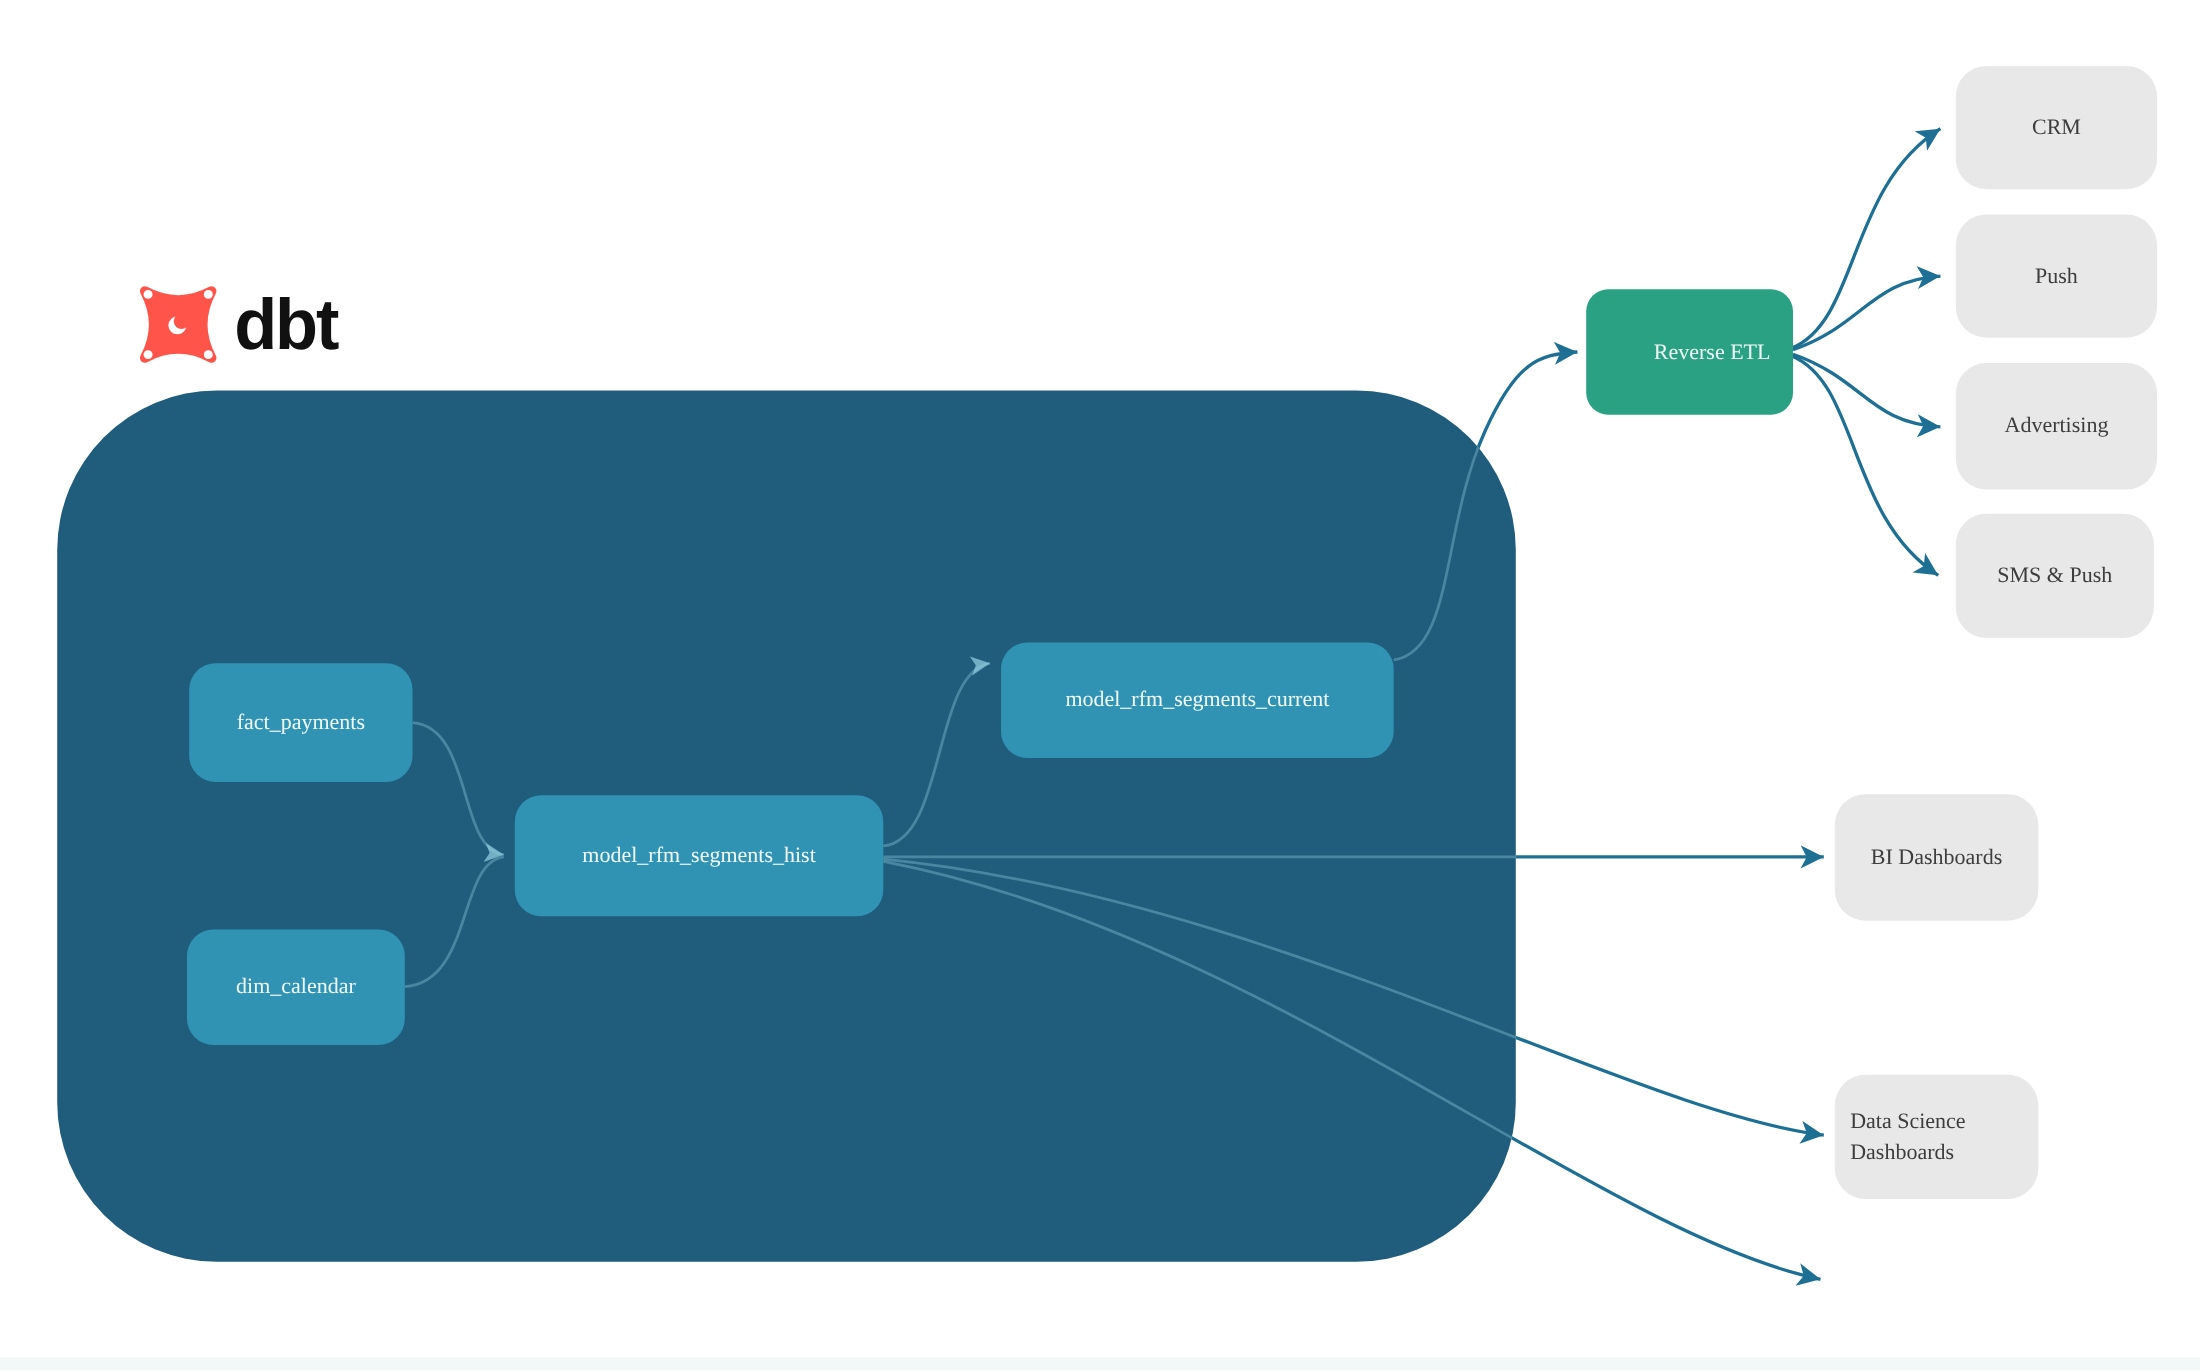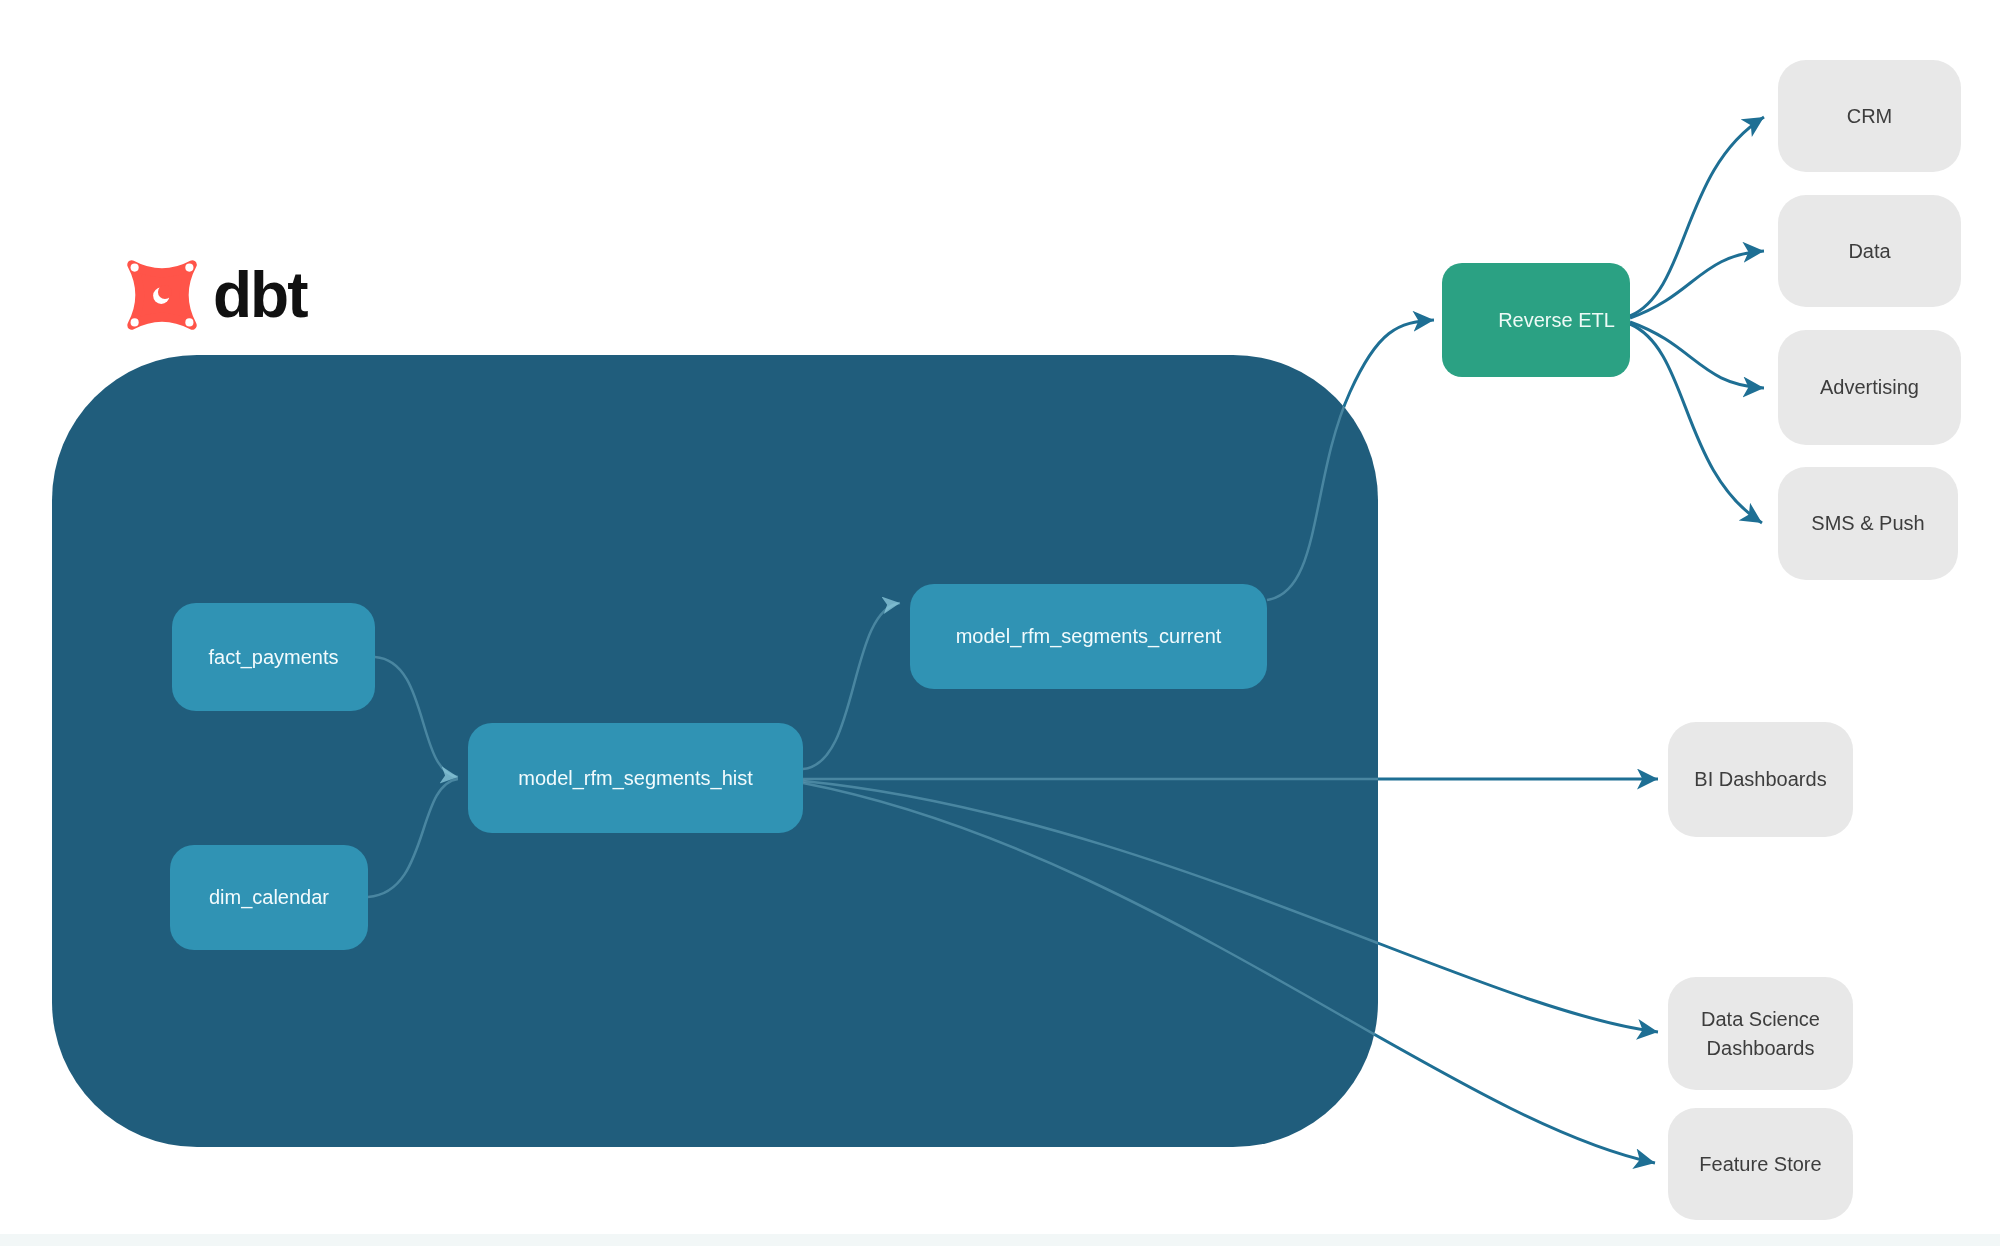--- a/index.html
+++ b/index.html
@@ -15,21 +15,21 @@
   
   .warehouse{
     position:absolute;left:52px;top:355px;width:1326px;height:792px;
     background:#205d7c;border-radius:145px;
   }
   
   .edges{position:absolute;left:0;top:0;width:2000px;height:1246px;pointer-events:none;}
   
   .node{
     position:absolute;display:flex;align-items:center;justify-content:center;
-    text-align:center;box-sizing:border-box;
+    box-sizing:border-box;font-family:Liberation Serif, serif;
   }
   .node.model{background:#3093b4;color:#f2fbfd;border-radius:24px;font-size:20px;}
   .node.green{background:#2ba183;color:#eefaf6;border-radius:20px;font-size:20px;padding-left:41px;}
   .node.dest{background:#e8e8e8;color:#3d3d3d;border-radius:28px;font-size:20px;line-height:1.45;padding:0 14px;}
   .bottom-strip{position:absolute;left:0;top:1234px;width:2000px;height:12px;background:#f2f7f7;}
 </style>
 </head>
 <body>
 
 <div class="stage">
@@ -92,26 +92,25 @@
   <div class="node model" style="left:170px;top:845px;width:198px;height:105px;">dim_calendar</div>
 
   <div class="node model" style="left:468px;top:723px;width:335px;height:110px;">model_rfm_segments_hist</div>
 
   <div class="node model" style="left:910px;top:550px;width:357px;height:105px;margin-top:34px;">model_rfm_segments_current</div>
 
   <div class="node green" style="left:1442px;top:263px;width:188px;height:114px;">Reverse ETL</div>
 
   <div class="node dest" style="left:1778px;top:60px;width:183px;height:112px;">CRM</div>
 
-  <div class="node dest" style="left:1778px;top:195px;width:183px;height:112px;">Data</div>
+  <div class="node dest" style="left:1778px;top:195px;width:183px;height:112px;">Push</div>
 
   <div class="node dest" style="left:1778px;top:330px;width:183px;height:115px;">Advertising</div>
 
   <div class="node dest" style="left:1778px;top:467px;width:180px;height:113px;">SMS &amp; Push</div>
 
   <div class="node dest" style="left:1668px;top:722px;width:185px;height:115px;">BI Dashboards</div>
 
   <div class="node dest" style="left:1668px;top:977px;width:185px;height:113px;">Data Science Dashboards</div>
 
-  <div class="node dest" style="left:1668px;top:1108px;width:185px;height:112px;">Feature Store</div>
 
   <div class="bottom-strip"></div>
 </div>
 
 </body></html>

